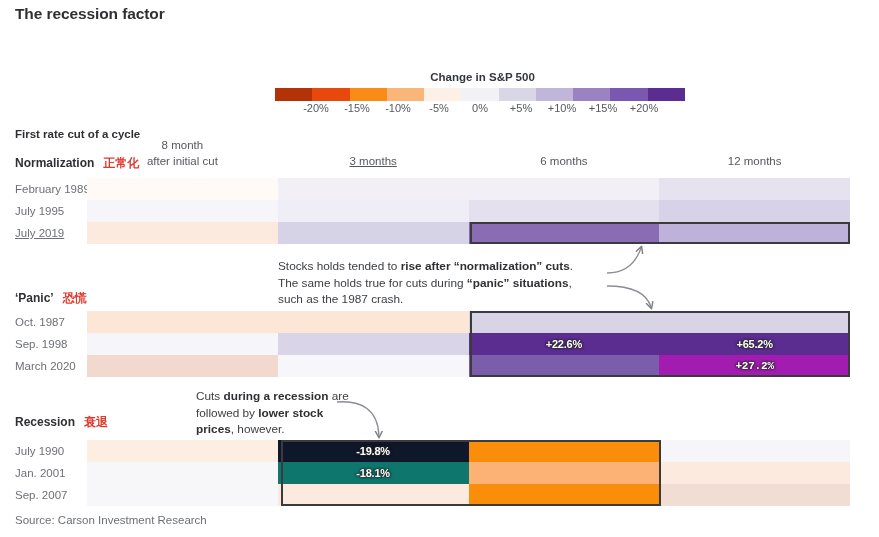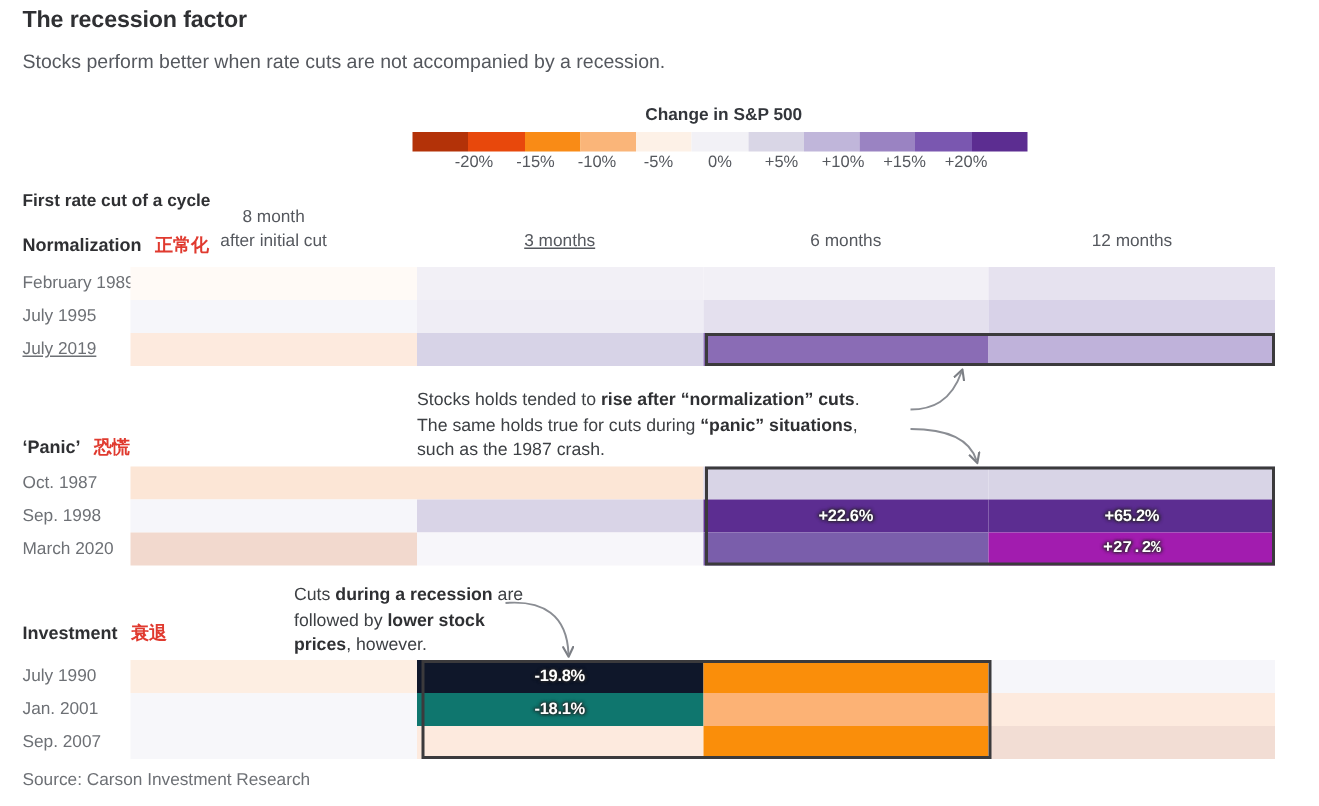--- a/index.html
+++ b/index.html
@@ -92,21 +92,20 @@
     position: absolute; left: 15px; top: 514px;
     font-size: 11.5px; color: #6d7075;
   }
 </style>
 </head>
 <body>
 
 <div id="root">
 
   <div class="title">The recession factor</div>
-  <div class="subtitle">Stocks perform better when rate cuts are not accompanied by a recession.</div>
 
   <div class="legend-title">Change in S&amp;P 500</div>
   <div class="legend-bar" id="legend-bar">
       <div class="legend-seg" style="background: rgb(179, 50, 8); flex: 1 1 0px;"></div>
       <div class="legend-seg" style="background: rgb(232, 72, 12); flex: 1 1 0px;"></div>
       <div class="legend-seg" style="background: rgb(249, 139, 22); flex: 1 1 0px;"></div>
       <div class="legend-seg" style="background: rgb(250, 181, 121); flex: 1 1 0px;"></div>
       <div class="legend-seg" style="background: rgb(253, 241, 231); flex: 1 1 0px;"></div>
       <div class="legend-seg" style="background: rgb(242, 241, 246); flex: 1 1 0px;"></div>
       <div class="legend-seg" style="background: rgb(217, 214, 230); flex: 1 1 0px;"></div>
@@ -169,21 +168,21 @@
       <div class="cell" style="left: 659.25px; top: 333px; width: 190.75px; height: 22px; background: rgb(92, 45, 145);">
         <span class="cell-val">+65.2%</span>
       </div>
       <div class="rowlabel" style="top: 358px;">March 2020</div>
       <div class="cell" style="left: 87px; top: 355px; width: 190.75px; height: 22px; background: rgb(242, 217, 206);"></div>
       <div class="cell" style="left: 277.75px; top: 355px; width: 190.75px; height: 22px; background: rgb(247, 246, 250);"></div>
       <div class="cell" style="left: 468.5px; top: 355px; width: 190.75px; height: 22px; background: rgb(122, 94, 171);"></div>
       <div class="cell" style="left: 659.25px; top: 355px; width: 190.75px; height: 22px; background: #a21caf; font-family: Liberation Mono, monospace;">
         <span class="cell-val">+27.2%</span>
       </div>
-      <div class="sec-label" style="top: 414px;"><span>Investment</span><span class="cn">衰退</span></div>
+      <div class="sec-label" style="top: 414px;"><span>Recession</span><span class="cn">衰退</span></div>
       <div class="rowlabel" style="top: 443px;">July 1990</div>
       <div class="cell" style="left: 87px; top: 440px; width: 190.75px; height: 22px; background: rgb(253, 238, 226);"></div>
       <div class="cell" style="left: 277.75px; top: 440px; width: 190.75px; height: 22px; background: #0f172a;">
         <span class="cell-val">-19.8%</span>
       </div>
       <div class="cell" style="left: 468.5px; top: 440px; width: 190.75px; height: 22px; background: rgb(250, 142, 10);"></div>
       <div class="cell" style="left: 659.25px; top: 440px; width: 190.75px; height: 22px; background: rgb(246, 246, 250);"></div>
       <div class="rowlabel" style="top: 465px;">Jan. 2001</div>
       <div class="cell" style="left: 87px; top: 462px; width: 190.75px; height: 22px; background: rgb(247, 247, 250);"></div>
       <div class="cell" style="left: 277.75px; top: 462px; width: 190.75px; height: 22px; background: #0f766e;">

